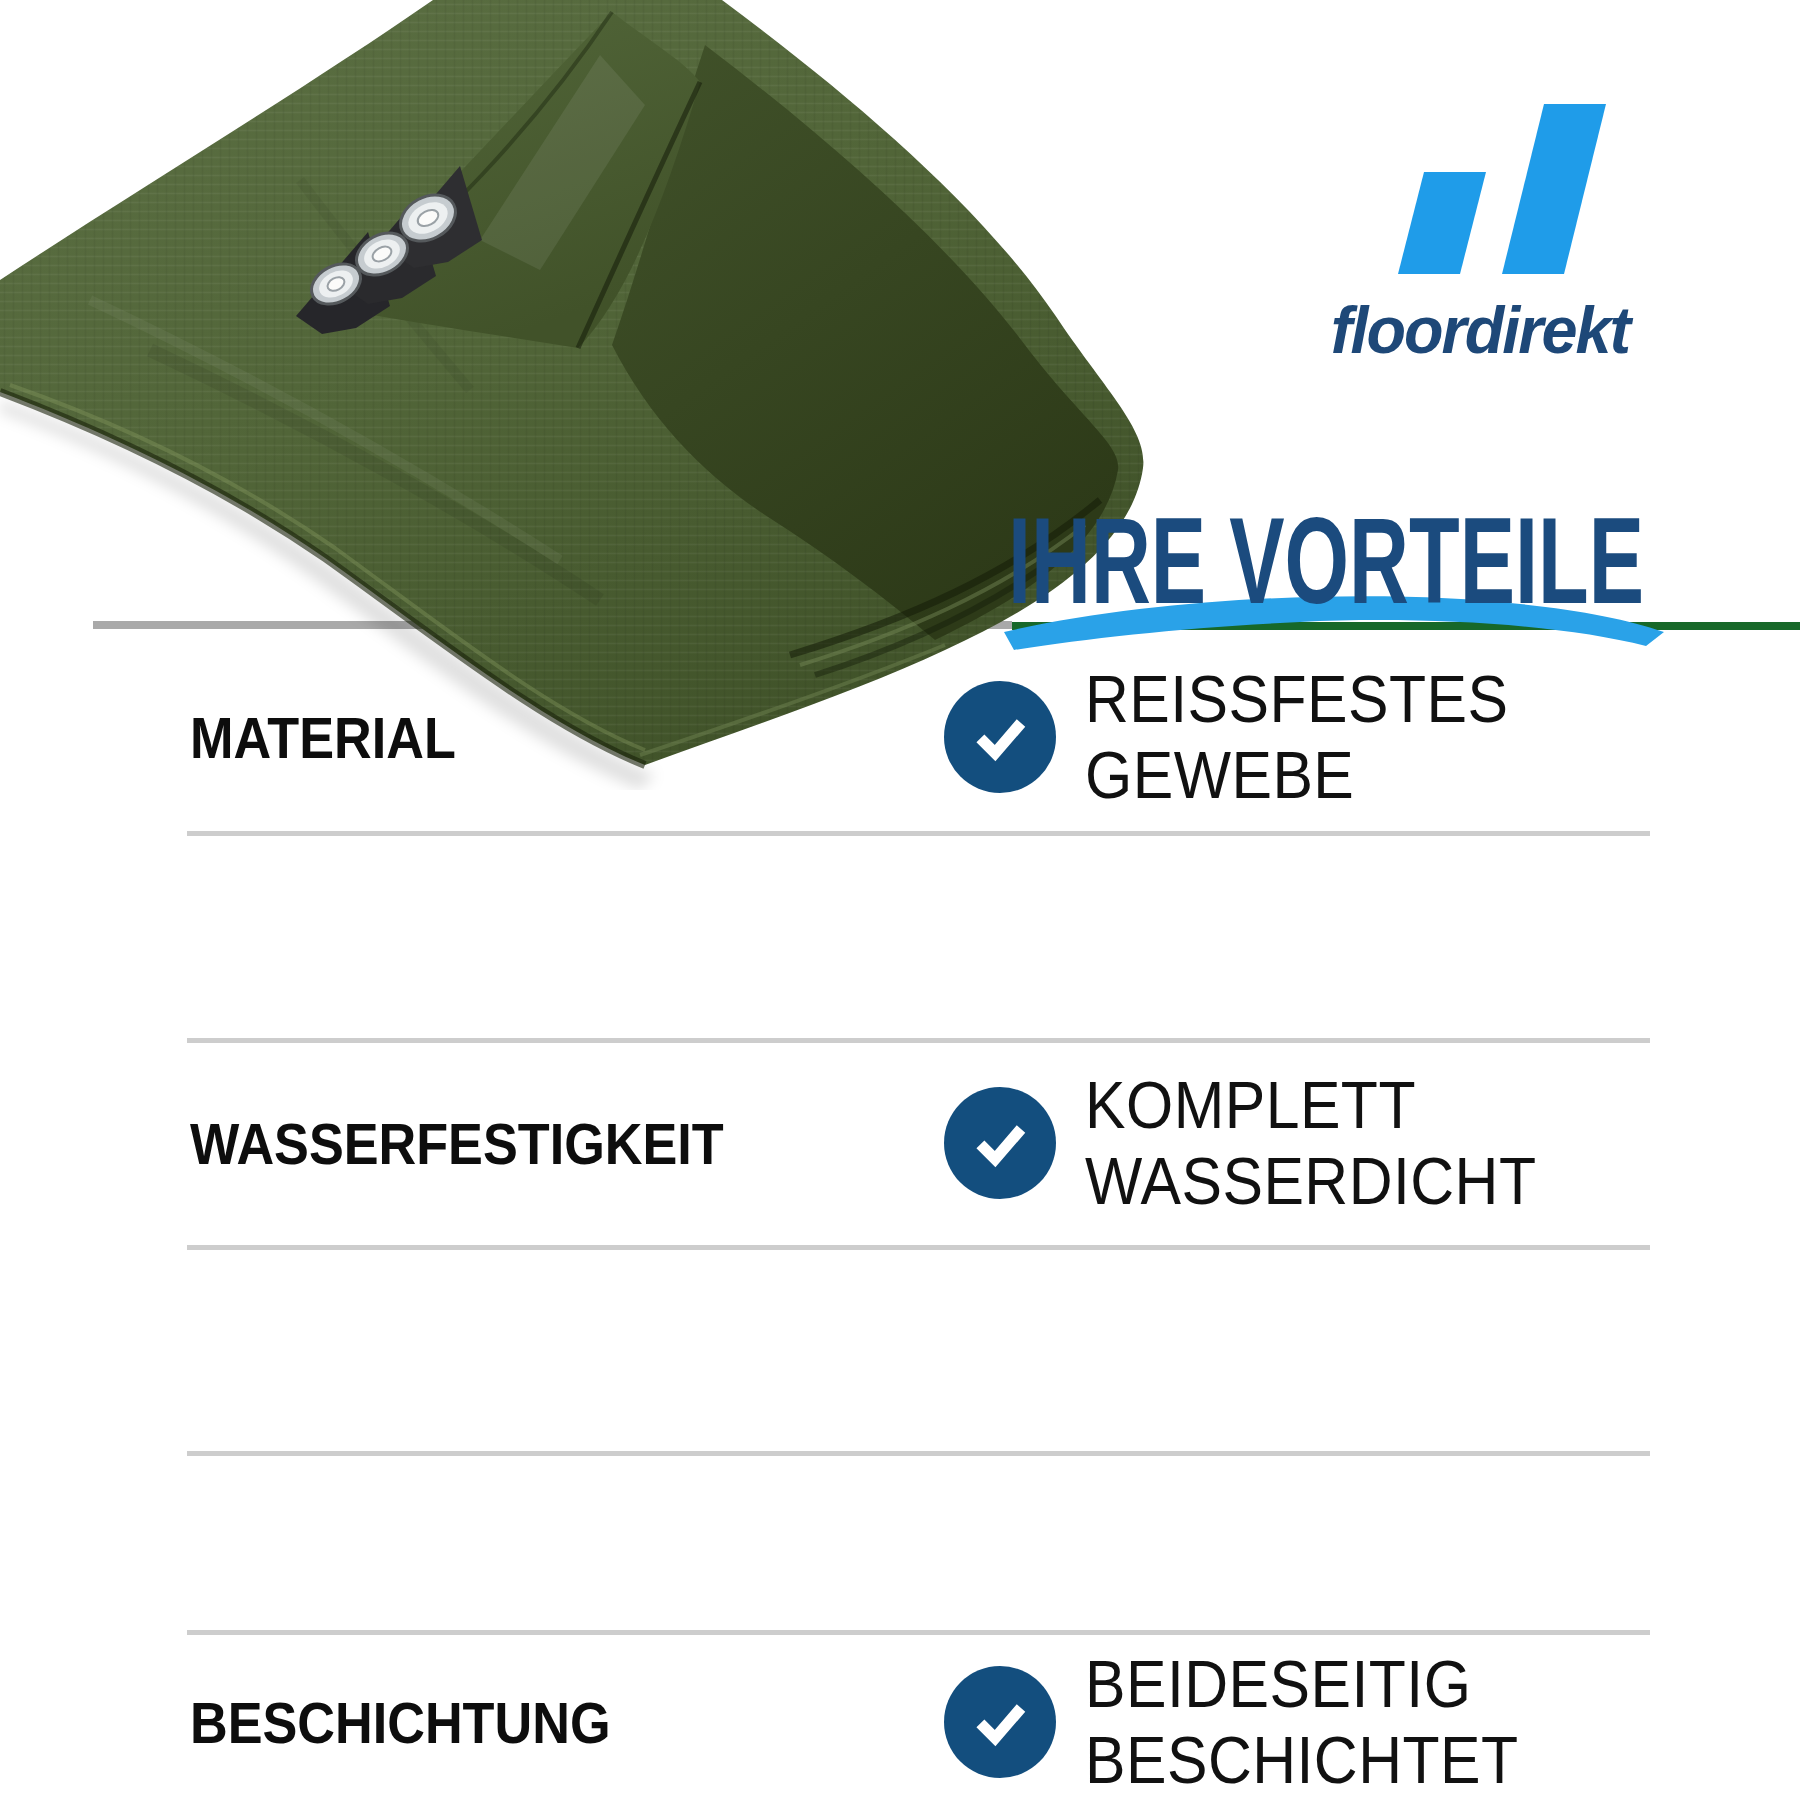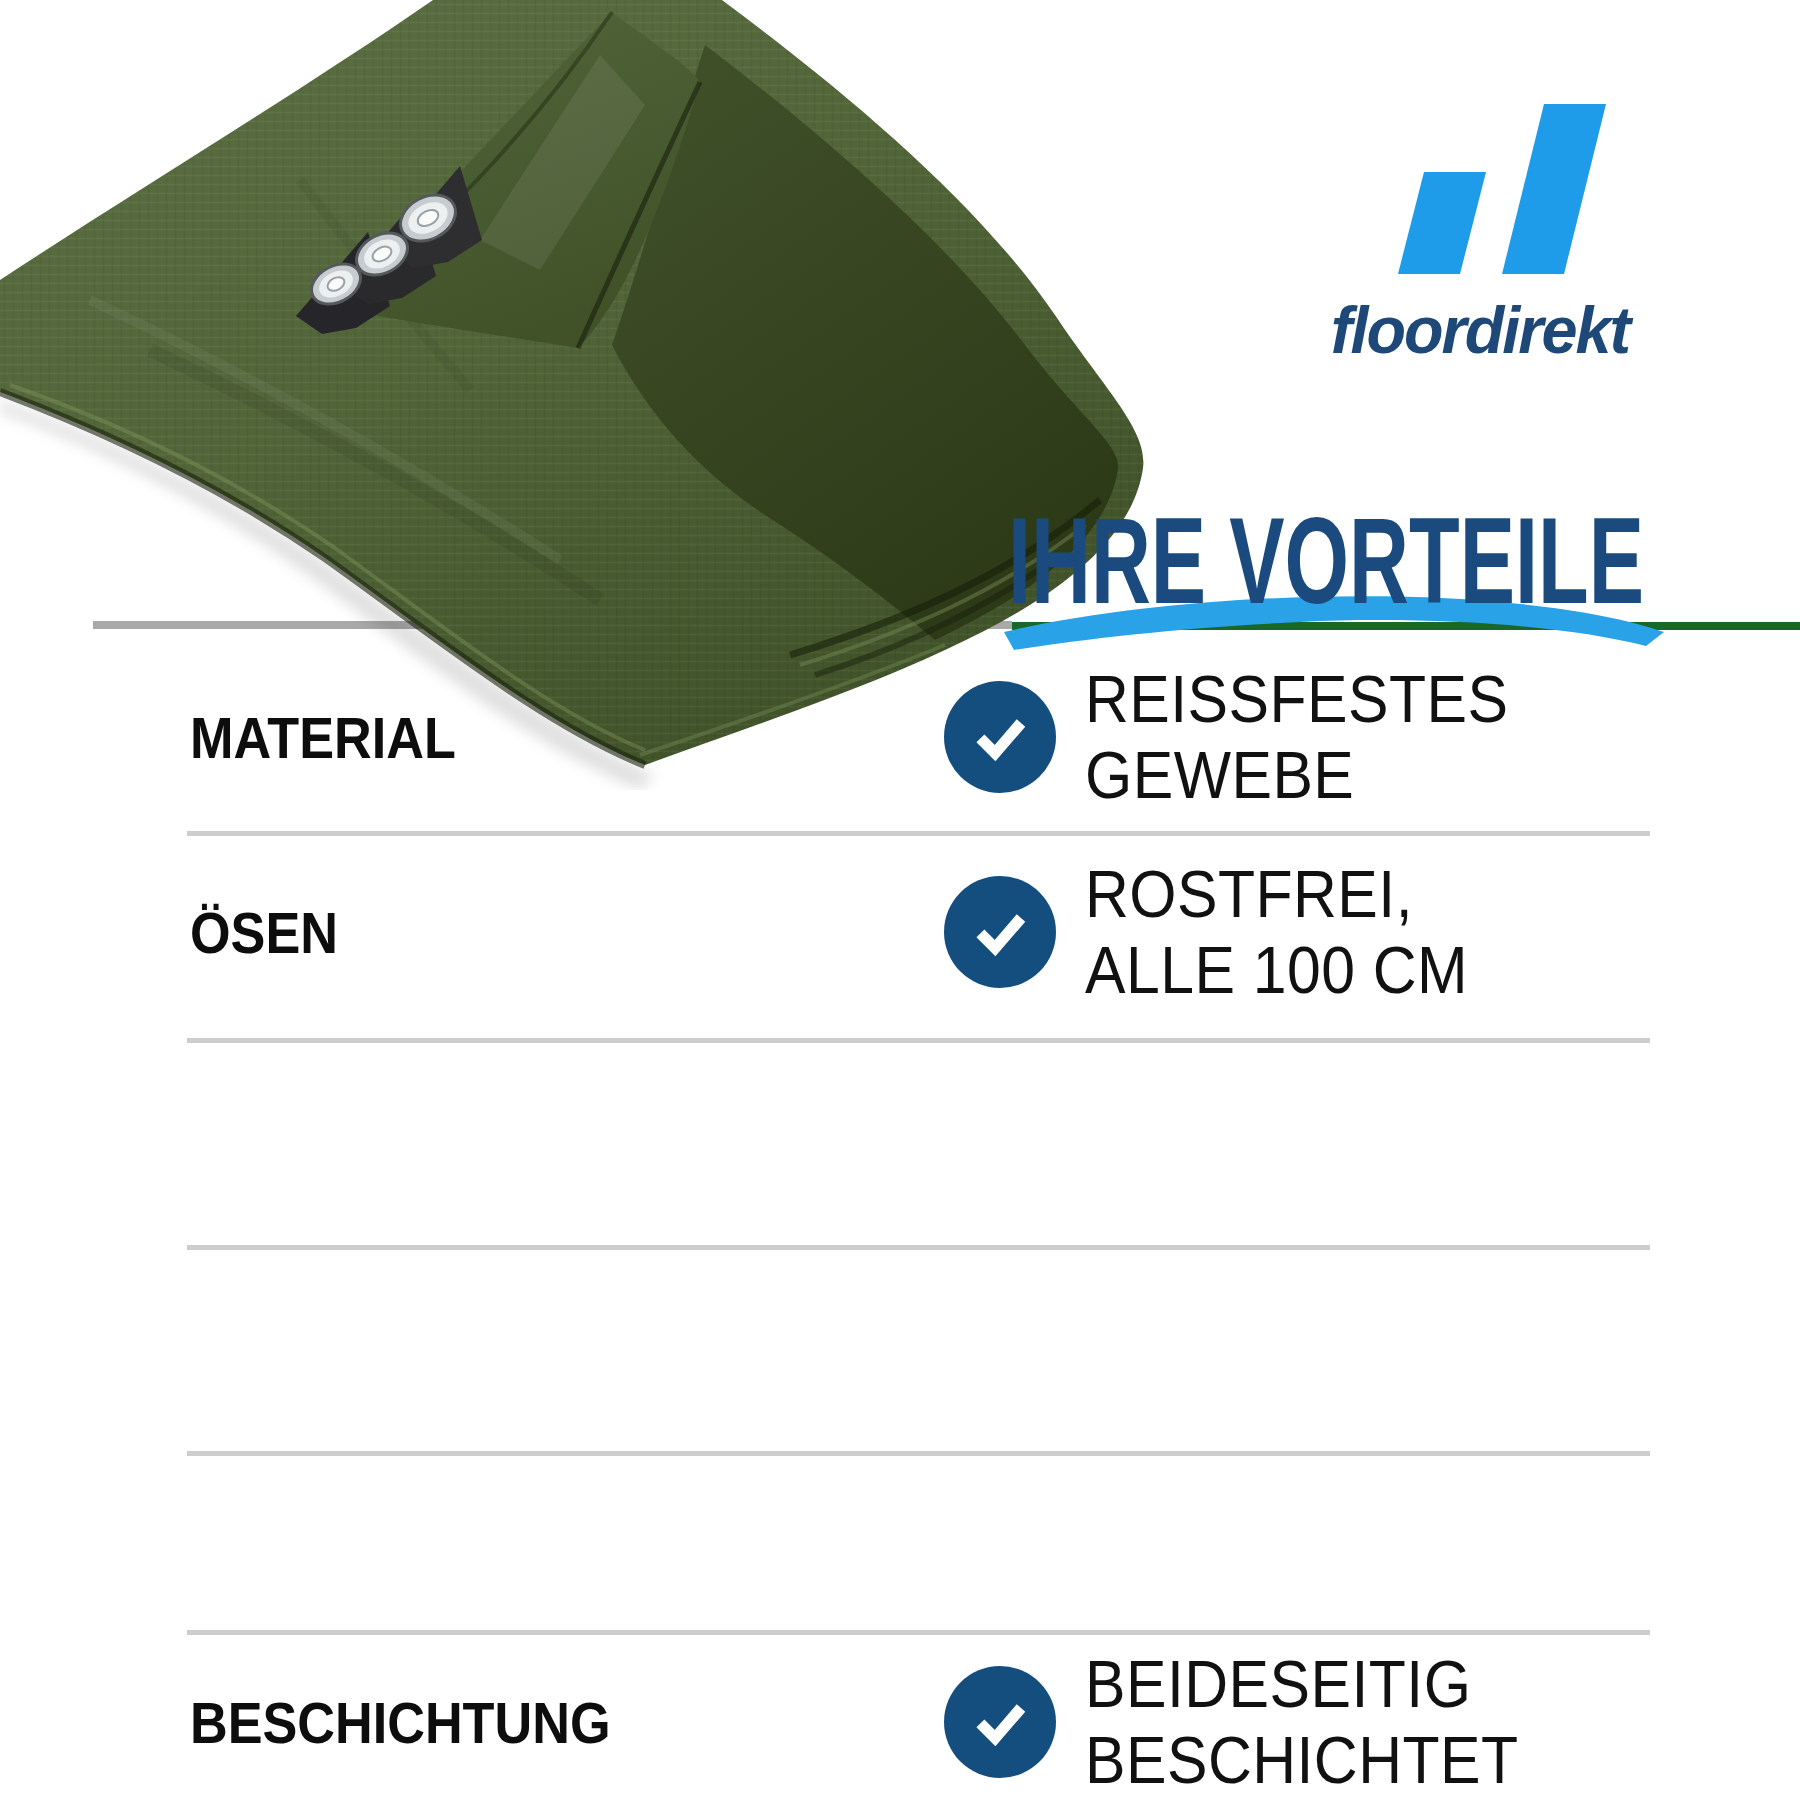--- a/index.html
+++ b/index.html
@@ -150,32 +150,32 @@
     <div class="check-circle">
       <svg width="70" height="70" viewBox="0 0 100 100">
           <path d="M22,52 L43,73 L80,30" stroke="#fff" stroke-width="16" fill="none"></path>
         </svg>
     </div>
     <div class="feature-value">REISSFESTES
 GEWEBE</div>
   </div>
   <div class="row-divider" style="top:831px"></div>
 
-  <div class="feature-row" style="top:842px">
-    <div class="feature-label">ÖSEN</div>
+  <div class="row-divider" style="top:1038px"></div>
+
+  <div class="feature-row" style="top:1053px">
+    <div class="feature-label">WASSERFESTIGKEIT</div>
     <div class="check-circle">
       <svg width="70" height="70" viewBox="0 0 100 100">
           <path d="M22,52 L43,73 L80,30" stroke="#fff" stroke-width="16" fill="none"></path>
         </svg>
     </div>
-    <div class="feature-value">ROSTFREI,
-ALLE 100 CM</div>
+    <div class="feature-value">KOMPLETT
+WASSERDICHT</div>
   </div>
-  <div class="row-divider" style="top:1038px"></div>
-
   <div class="row-divider" style="top:1245px"></div>
 
   <div class="row-divider" style="top:1451px"></div>
 
   <div class="row-divider" style="top:1630px"></div>
 
   <div class="feature-row" style="top:1632px">
     <div class="feature-label">BESCHICHTUNG</div>
     <div class="check-circle">
       <svg width="70" height="70" viewBox="0 0 100 100">

